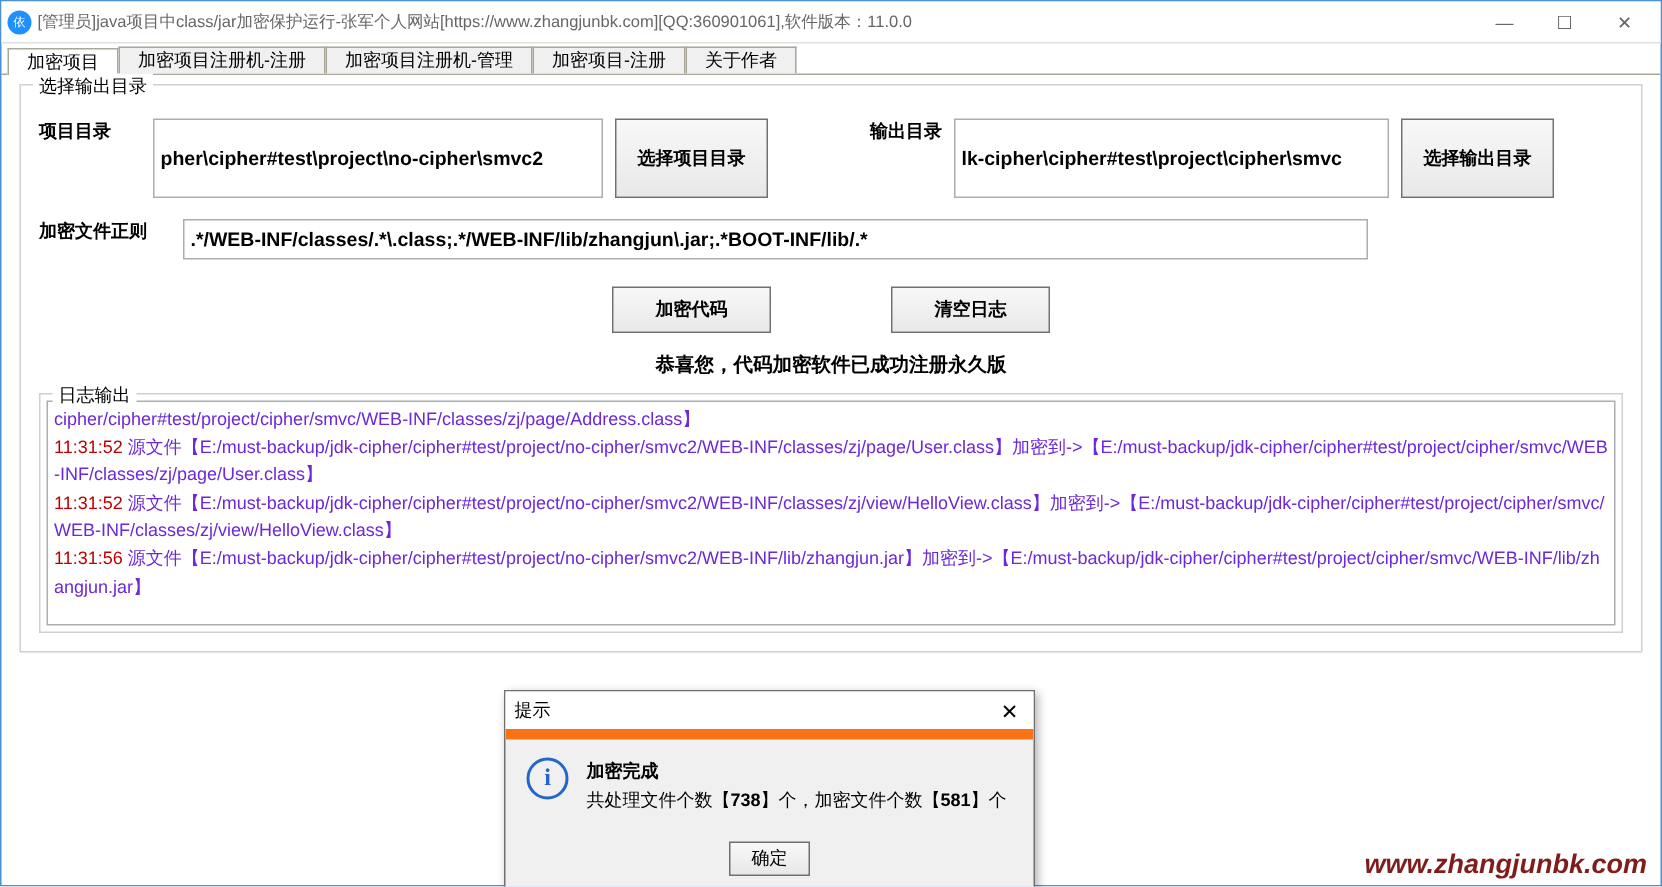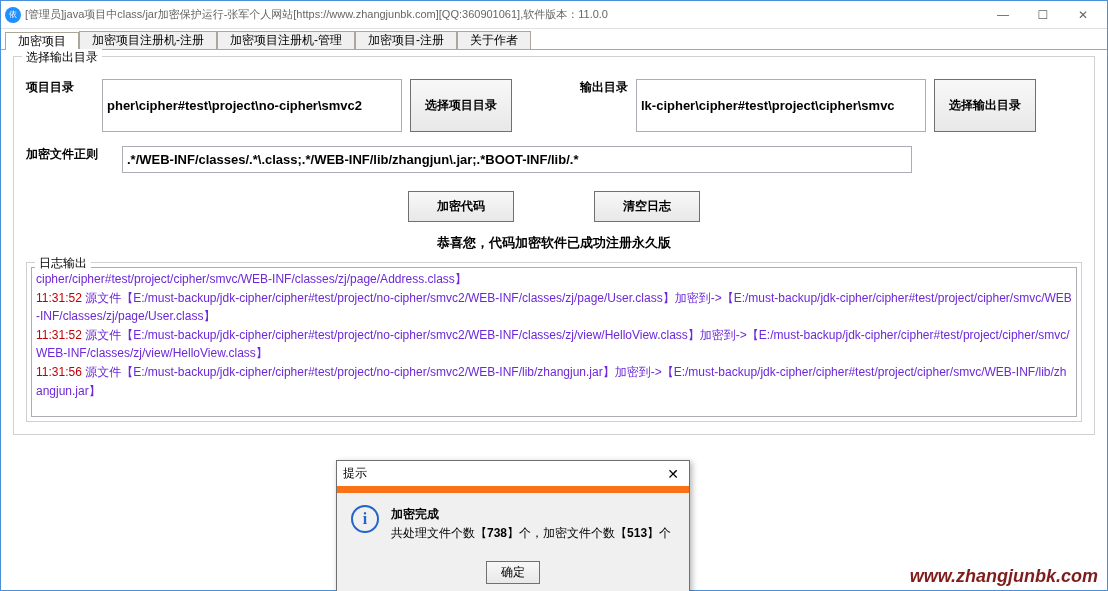--- a/index.html
+++ b/index.html
@@ -107,21 +107,21 @@
 <div class="dialog">
   <div class="dialog-title">
     <span>提示</span>
     <span class="dialog-close">✕</span>
   </div>
   <div class="dialog-body">
     <div class="info-icon">i</div>
     <div class="dialog-text">
       <div class="bold">加密完成</div>
       <div>
-        <span>共处理文件个数【</span><span class="bold">738</span><span>】个，加密文件个数【</span><span class="bold">513</span><span>】个</span>
+        <span>共处理文件个数【</span><span class="bold">738</span><span>】个，加密文件个数【</span><span class="bold">581</span><span>】个</span>
       </div>
     </div>
   </div>
   <div class="dialog-footer">
     <button class="btn">确定</button>
   </div>
 </div>
 
 <div class="watermark">www.zhangjunbk.com</div>
 

